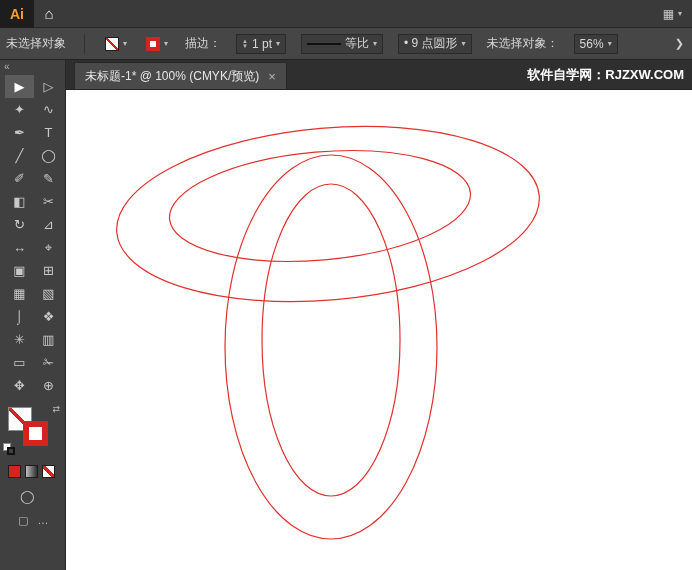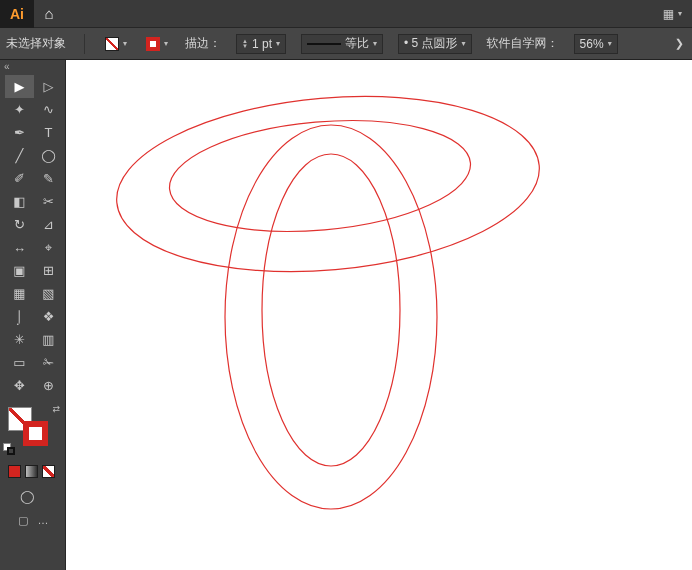--- a/index.html
+++ b/index.html
@@ -100,25 +100,25 @@
       <span class="chev">▾</span>
     </div>
 
     <div class="field">
       <span class="profile-line"></span>
       <span>等比</span>
       <span class="chev">▾</span>
     </div>
 
     <div class="field">
-      <span>• 5 点圆形</span>
-      <span class="chev">▾</span>
-    </div>
-
-    <span class="lbl">软件自学网：</span>
+      <span>• 9 点圆形</span>
+      <span class="chev">▾</span>
+    </div>
+
+    <span class="lbl">未选择对象：</span>
     <div class="field">
       <span>56%</span>
       <span class="chev">▾</span>
     </div>
 
     <span class="overflow-arrow">❯</span>
   </div>
 
   <div class="workarea">
 
@@ -173,20 +173,27 @@
 
       <div class="draw-mode">◯</div>
 
       <div class="bottom-icons">
         <span>▢</span>
         <span>…</span>
       </div>
     </div>
 
     <div class="docarea">
+      <div class="tabbar">
+        <div class="tab">
+          <span>未标题-1* @ 100% (CMYK/预览)</span>
+          <span class="tab-close">×</span>
+        </div>
+        <div class="watermark">软件自学网：RJZXW.COM</div>
+      </div>
       <div class="canvas">
         <svg id="artwork" width="626" height="480" viewBox="0 0 626 480">
             <ellipse cx="262" cy="124" rx="212" ry="86" transform="rotate(-5 262 124)" fill="none" stroke="#e0312e" stroke-width="1.2"></ellipse>
             <ellipse cx="254" cy="116" rx="151" ry="54" transform="rotate(-5 254 116)" fill="none" stroke="#e0312e" stroke-width="1.2"></ellipse>
             <ellipse cx="265" cy="257" rx="106" ry="192" transform="rotate(0 265 257)" fill="none" stroke="#e0312e" stroke-width="1.2"></ellipse>
             <ellipse cx="265" cy="250" rx="69" ry="156" transform="rotate(0 265 250)" fill="none" stroke="#e0312e" stroke-width="1.2"></ellipse>
           </svg>
       </div>
     </div>
 

